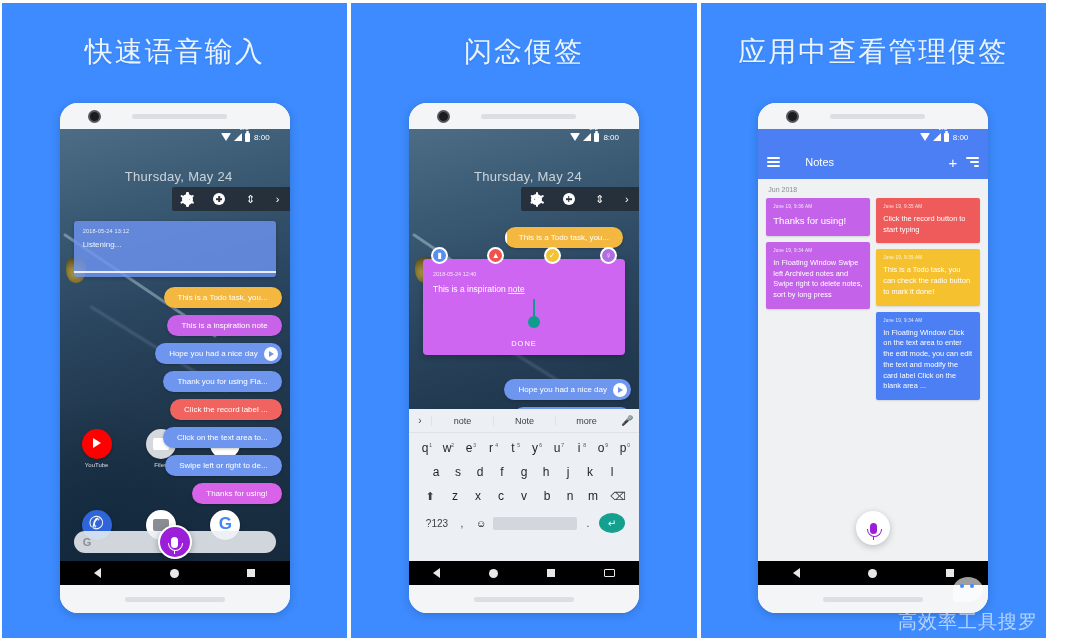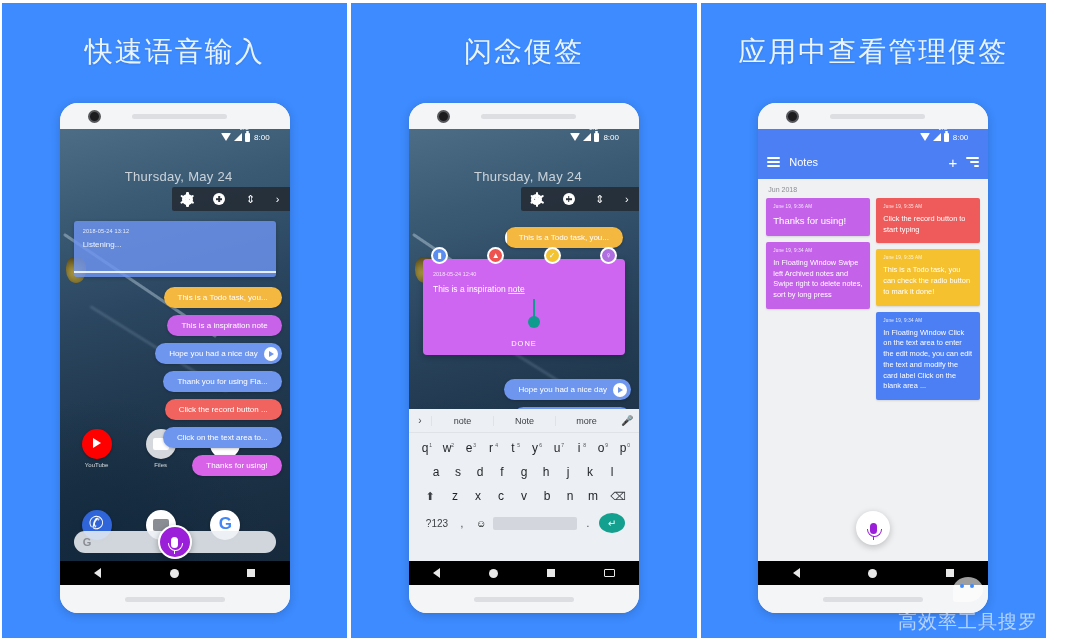--- a/index.html
+++ b/index.html
@@ -320,21 +320,21 @@
     color:#fff;font-size:10px;display:flex;align-items:center;justify-content:center;
   }
   
   .screen.light { background:#f0f1f3; }
   .notes-appbar {
     height: 34px; background:#4c7ef4; display:flex; align-items:center;
     padding: 0 9px; gap: 9px; color:#fff; position:relative; z-index:4;
   }
   .ham { width:13px; display:flex; flex-direction:column; gap:2.5px; }
   .ham i { display:block; height:1.8px; background:#fff; border-radius:1px; }
-  .notes-title { font-size:11px; flex:1; margin-left:0; }
+  .notes-title { font-size:11px; flex:1; margin-left:16px; }
   .ab-plus { font-size:15px; line-height:1; }
   .sortico { width:13px; display:flex; flex-direction:column; gap:2.5px; align-items:flex-end;}
   .sortico i { display:block; height:1.8px; background:#fff; border-radius:1px; }
   .sortico i:nth-child(1){ width:13px;}
   .sortico i:nth-child(2){ width:9px;}
   .sortico i:nth-child(3){ width:5px;}
   .month { font-size:7px; color:#8a8d93; padding: 7px 0 5px 10px; }
   .masonry { display:flex; gap:6px; padding: 0 8px; }
   .mcol { flex:1; display:flex; flex-direction:column; gap:6px; }
   .ncard {
@@ -428,24 +428,27 @@
           <div class="pill-row">
               <span class="pill purple">This is a  inspiration note</span>
             </div>
           <div class="pill-row">
               <span class="pill blue has-play"><span>Hope you had a nice day</span><span class="pill-play"></span></span>
             </div>
           <div class="pill-row">
               <span class="pill blue">Thank you for using Fla...</span>
             </div>
           <div class="pill-row">
-              <span class="pill red">Click the record button ...</span>
+              <span class="pill red">Click the record label ...</span>
             </div>
           <div class="pill-row">
               <span class="pill blue">Click on the text area to...</span>
+            </div>
+          <div class="pill-row">
+              <span class="pill blue">Swipe left or right to de...</span>
             </div>
           <div class="pill-row">
               <span class="pill pink">Thanks for using!</span>
             </div>
         </div>
 
         <div class="apps">
           <div class="app-row">
             <div class="app">
               <div class="app-ico ico-yt"></div>

